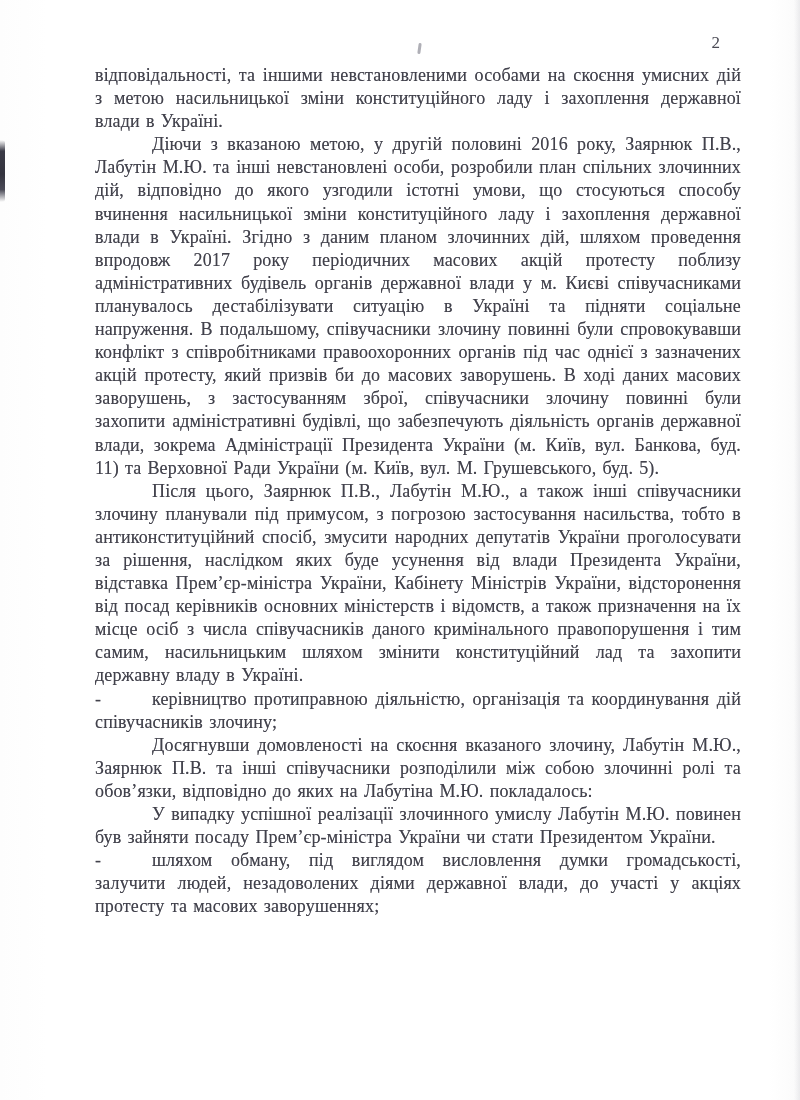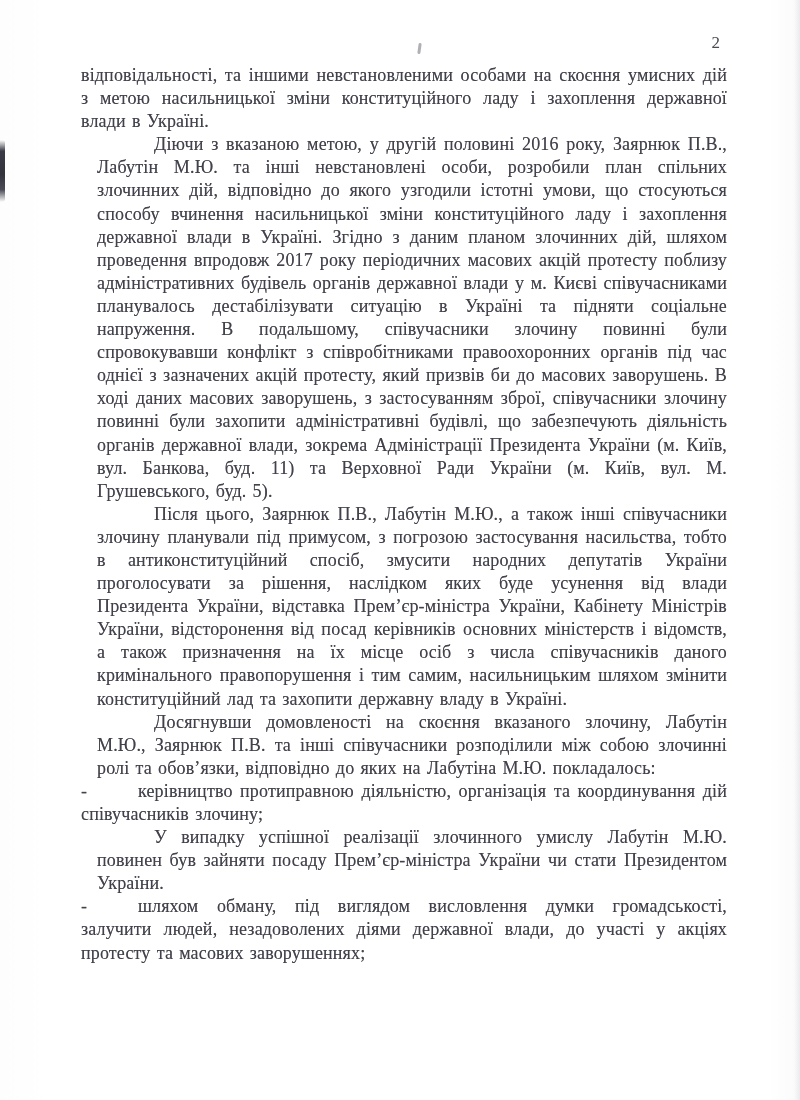--- a/index.html
+++ b/index.html
@@ -15,32 +15,32 @@
     background: linear-gradient(90deg, #fdfdfd 0%, #ffffff 6%, #ffffff 96%, #fafafa 100%);
   }
   .page-number {
     position: absolute;
     top: 33px; right: 80px;
     font-size: 17px;
     color: #4a4a54;
   }
   .content {
     position: absolute;
-    left: 81px; top: 64px;
+    left: 95px; top: 64px;
     width: 646px;
     text-align: justify;
     font-size: 18px;
     line-height: 23.1px;
     color: #42424c;
     letter-spacing: 0.15px;
     word-spacing: 1.5px;
     text-shadow: 0 0 0.6px rgba(66, 66, 78, 0.55);
   }
   .para { margin: 0; padding: 0; }
-  .para.indented { text-indent: 57px; margin-left: 16px; }
+  .para.indented { text-indent: 57px; }
   .para.continuation { text-indent: 0; }
   .para.list { text-indent: 0; }
   .dash {
     display: inline-block;
     width: 57px;
     text-indent: 0;
   }
   
   .artifact-left-edge {
     position: absolute;
@@ -77,23 +77,23 @@
   <div class="page-number">2</div>
 
   <div class="content" style="color: rgb(66, 66, 76);">
 
     <p class="para continuation">відповідальності, та іншими невстановленими особами на скоєння умисних дій з метою насильницької зміни конституційного ладу і захоплення державної влади в Україні.</p>
 
     <p class="para indented">Діючи з вказаною метою, у другій половині 2016 року, Заярнюк П.В., Лабутін М.Ю. та інші невстановлені особи, розробили план спільних злочинних дій, відповідно до якого узгодили істотні умови, що стосуються способу вчинення насильницької зміни конституційного ладу і захоплення державної влади в Україні. Згідно з даним планом злочинних дій, шляхом проведення впродовж 2017 року періодичних масових акцій протесту поблизу адміністративних будівель органів державної влади у м. Києві співучасниками планувалось дестабілізувати ситуацію в Україні та підняти соціальне напруження. В подальшому, співучасники злочину повинні були спровокувавши конфлікт з співробітниками правоохоронних органів під час однієї з зазначених акцій протесту, який призвів би до масових заворушень. В ході даних масових заворушень, з застосуванням зброї, співучасники злочину повинні були захопити адміністративні будівлі, що забезпечують діяльність органів державної влади, зокрема Адміністрації Президента України (м. Київ, вул. Банкова, буд. 11) та Верховної Ради України (м. Київ, вул. М. Грушевського, буд. 5).</p>
 
     <p class="para indented">Після цього, Заярнюк П.В., Лабутін М.Ю.,  а також інші співучасники злочину планували під примусом, з погрозою застосування насильства, тобто в антиконституційний спосіб, змусити народних депутатів України проголосувати за рішення, наслідком яких буде усунення від влади Президента України, відставка Прем’єр-міністра України, Кабінету Міністрів України, відсторонення від посад керівників основних міністерств і відомств, а також призначення на їх місце осіб з числа співучасників даного кримінального правопорушення і тим самим, насильницьким шляхом змінити конституційний лад та захопити державну владу в Україні.</p>
 
+    <p class="para list"><span class="dash">-</span><span>керівництво протиправною діяльністю, організація та координування дій співучасників злочину;</span></p>
+
     <p class="para indented">Досягнувши домовленості на скоєння вказаного злочину, Лабутін М.Ю., Заярнюк П.В. та інші співучасники  розподілили між собою злочинні ролі та обов’язки, відповідно до яких на Лабутіна М.Ю. покладалось:</p>
-
-    <p class="para list"><span class="dash">-</span><span>керівництво протиправною діяльністю, організація та координування дій співучасників злочину;</span></p>
 
 
 
 
     <p class="para indented">У випадку успішної реалізації злочинного умислу Лабутін М.Ю. повинен був зайняти посаду Прем’єр-міністра України чи стати Президентом України.</p>
 
 
     <p class="para list"><span class="dash">-</span><span>шляхом обману, під виглядом висловлення думки громадськості, залучити людей, незадоволених діями державної влади, до участі у акціях протесту та масових заворушеннях;</span></p>
 
   </div>

